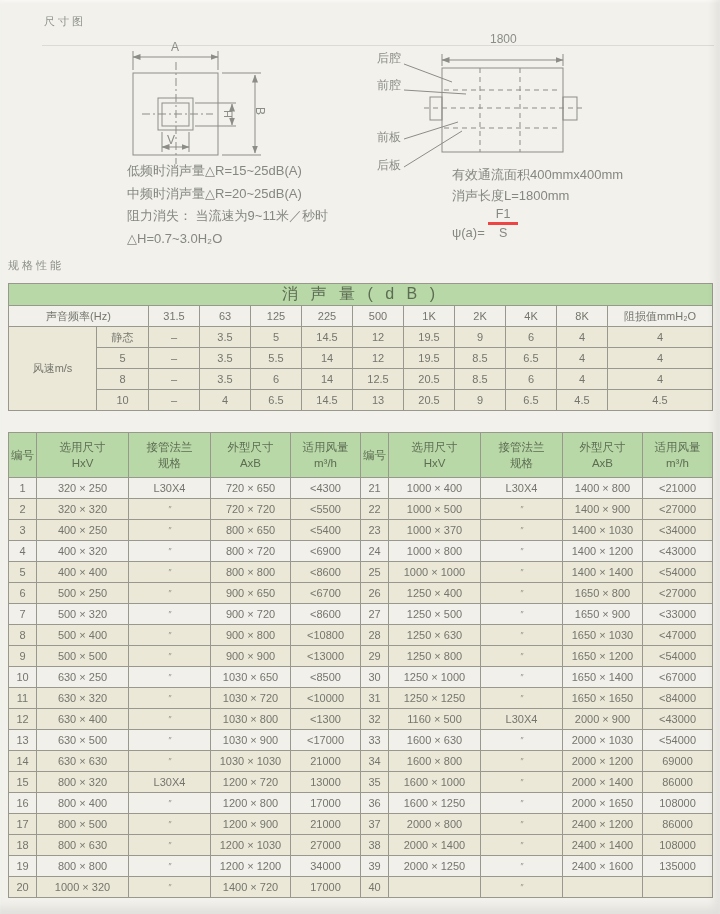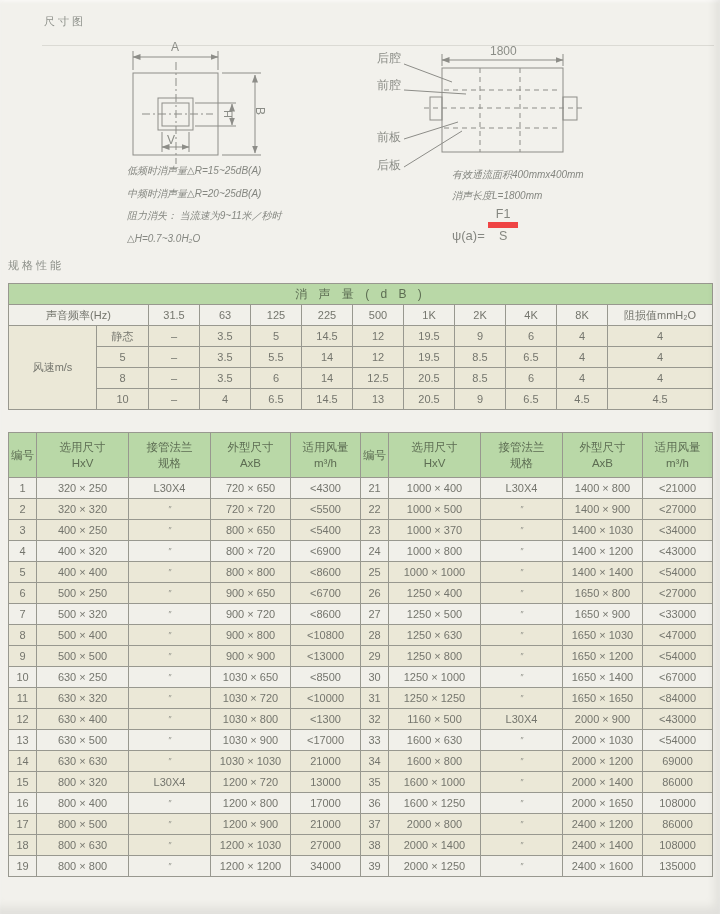--- a/index.html
+++ b/index.html
@@ -7,36 +7,36 @@
         font-family:"Liberation Sans","DejaVu Sans",sans-serif;color:#77786f;}
   .page::after{content:"";position:absolute;inset:0;pointer-events:none;
         box-shadow:inset -5px -7px 10px rgba(0,0,0,0.07), inset 0 2px 3px rgba(255,255,255,0.5);}
   .section-title{position:absolute;font-size:11px;color:#8d908a;letter-spacing:3px;}
   .rule{position:absolute;height:1px;background:#dbdad4;}
 
   
   svg{position:absolute;overflow:visible;}
   .dlabel{position:absolute;font-size:12px;color:#8b8d87;}
   .rot{transform:rotate(90deg);transform-origin:center;}
-  .notes{position:absolute;font-size:10px;line-height:22.5px;color:#858781;white-space:nowrap;font-style:italic;}
+  .notes{position:absolute;font-size:13px;line-height:22.5px;color:#858781;white-space:nowrap;}
   .formula{position:absolute;display:flex;align-items:center;font-size:13px;color:#858781;}
   .frac{display:inline-block;text-align:center;margin-left:3px;font-size:12.5px;}
-  .frac .num{display:block;border-bottom:6px solid #ef4444;padding:0 8px 1px;}
+  .frac .num{display:block;border-bottom:3px solid #ef4444;padding:0 8px 1px;}
   .frac .den{display:block;padding-top:1px;}
 
   
   table{border-collapse:collapse;table-layout:fixed;position:absolute;background:#f1f0ea;}
   th,td{border:1px solid #98988f;font-weight:normal;text-align:center;white-space:nowrap;
         overflow:hidden;padding:0;}
   .green{background:#b9d8a7;color:#5d6d53;}
   .row-cream td{background:#ebe8d7;}
   .row-light td{background:#f1f0ea;}
 
   #spec-table{left:8px;top:283px;width:704px;font-size:11px;color:#74756d;}
-  #spec-table .title-th{height:20px;font-size:12px;letter-spacing:4px;}
+  #spec-table .title-th{height:20px;font-size:16px;letter-spacing:4px;}
   #spec-table .freq-row th{height:20px;background:#f1f0ea;font-size:11px;color:#74756d;}
   #spec-table td{height:20px;}
   #spec-table .speed-head,#spec-table .speed-sub{background:#ebe8d7;margin-top:24px;}
 
   #main-table{left:8px;top:432px;width:704px;font-size:11px;color:#74756d;}
   #main-table th{height:44px;font-size:11.5px;line-height:16px;}
   #main-table td{height:20px;}
   #main-table .ditto{font-style:italic;font-size:9px;color:#93948b;}
 </style>
 </head>
@@ -115,21 +115,21 @@
         <line x1="195" y1="14" x2="195" y2="26"></line>
       <line x1="74" y1="20" x2="195" y2="20" marker-start="url(#arr)" marker-end="url(#arr)"></line>
     </g>
     <g>
       <line x1="36" y1="24" x2="84" y2="42"></line>
       <line x1="36" y1="50" x2="98" y2="54"></line>
       <line x1="36" y1="99" x2="90" y2="82"></line>
       <line x1="36" y1="127" x2="94" y2="91"></line>
     </g>
   </svg>
-  <span class="dlabel" style="left:490px;top:44px;">1800</span>
+  <span class="dlabel" style="left:490px;top:32px;">1800</span>
   <span class="dlabel" style="left:377px;top:50px;">后腔</span>
   <span class="dlabel" style="left:377px;top:77px;">前腔</span>
   <span class="dlabel" style="left:377px;top:129px;">前板</span>
   <span class="dlabel" style="left:377px;top:157px;">后板</span>
 
   <div class="notes" style="left:452px;top:164px;line-height:21px;">
     <div>有效通流面积400mmx400mm</div>
     <div>消声长度L=1800mm</div>
   </div>
   <div class="formula" style="left:452px;top:207px;align-items:flex-end;">
@@ -509,16 +509,28 @@
           <td>800 × 800</td>
           <td class="ditto">″</td>
           <td>1200 × 1200</td>
           <td>34000</td>
           <td>39</td>
           <td>2000 × 1250</td>
           <td class="ditto">″</td>
           <td>2400 × 1600</td>
           <td>135000</td>
         </tr>
+        <tr class="row-cream">
+          <td>20</td>
+          <td>1000 × 320</td>
+          <td class="ditto">″</td>
+          <td>1400 × 720</td>
+          <td>17000</td>
+          <td>40</td>
+          <td></td>
+          <td class="ditto">″</td>
+          <td></td>
+          <td></td>
+        </tr>
       </tbody>
   </table>
 
 </div>
 
 </body></html>

